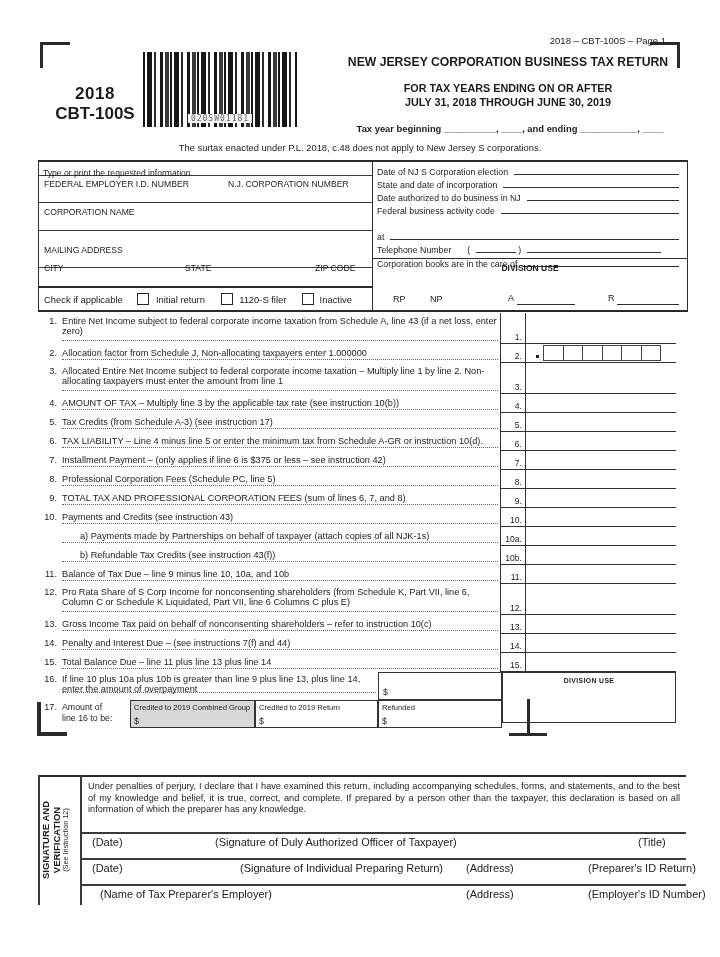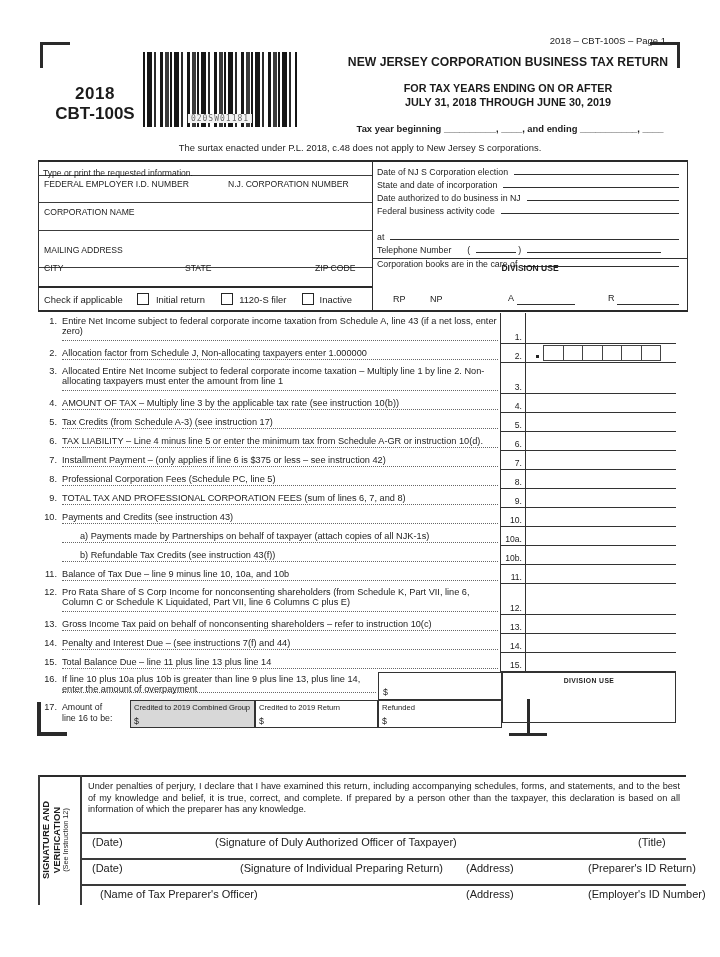--- a/index.html
+++ b/index.html
@@ -364,17 +364,17 @@
   <span class="abs siglbl" style="left:215px;top:836px;">(Signature of Duly Authorized Officer of Taxpayer)</span>
   <span class="abs siglbl" style="left:638px;top:836px;">(Title)</span>
 
   <div class="abs sigline" style="top:858px;"></div>
   <span class="abs siglbl" style="left:92px;top:862px;">(Date)</span>
   <span class="abs siglbl" style="left:240px;top:862px;">(Signature of Individual Preparing Return)</span>
   <span class="abs siglbl" style="left:466px;top:862px;">(Address)</span>
   <span class="abs siglbl" style="left:588px;top:862px;">(Preparer's ID Return)</span>
 
   <div class="abs sigline" style="top:884px;"></div>
-  <span class="abs siglbl" style="left:100px;top:888px;">(Name of Tax Preparer's Officer)</span>
+  <span class="abs siglbl" style="left:100px;top:888px;">(Name of Tax Preparer's Employer)</span>
   <span class="abs siglbl" style="left:466px;top:888px;">(Address)</span>
   <span class="abs siglbl" style="left:588px;top:888px;">(Employer's ID Number)</span>
 
 </div>
 
 </body></html>

